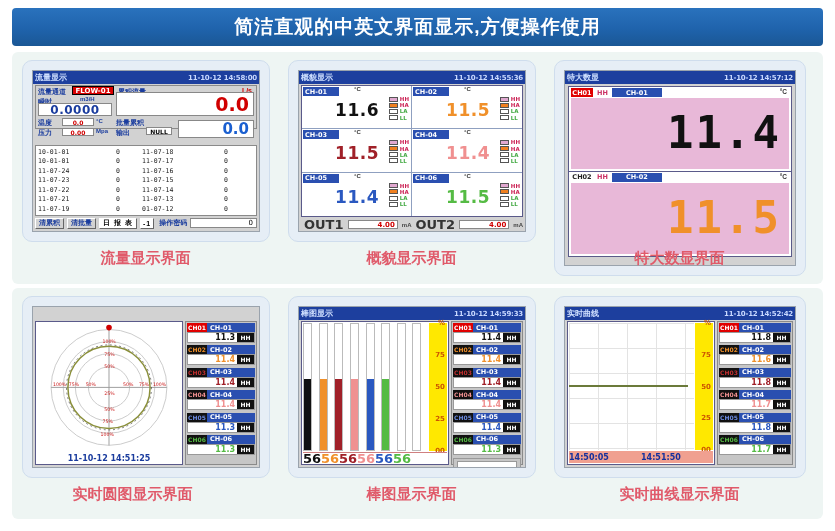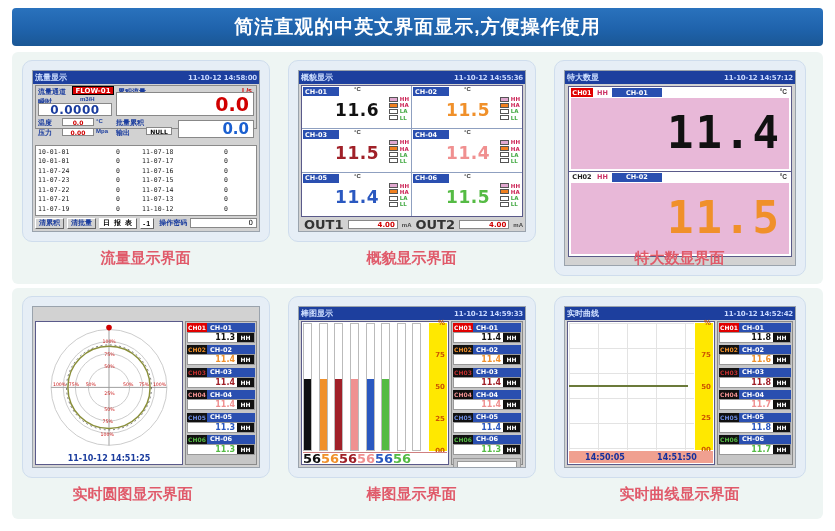--- a/index.html
+++ b/index.html
@@ -241,21 +241,21 @@
   .tr-plot { position:absolute; left:1px; right:20px; top:1px; bottom:14px;
      background:#fff;
      background-image:
        linear-gradient(to right, #e3e3e3 1px, transparent 1px),
        linear-gradient(to bottom, #e3e3e3 1px, transparent 1px);
      background-size:29px 25px; }
   .tr-line { position:absolute; left:0; right:6px; top:49%; height:1.5px; background:#6b7a3a; }
   .tr-scale { position:absolute; right:1px; top:1px; width:18px; bottom:14px; background:#ffe800; }
   .tr-foot { position:absolute; left:1px; right:1px; bottom:1px; height:12px;
      background:#f0a090; display:flex; align-items:center; }
-  .tr-foot span { flex:1; text-align:center; color:#15309c; font-size:8px;
+  .tr-foot span { flex:1; color:#15309c; font-size:8px;
      font-weight:bold; font-family:"DejaVu Sans",sans-serif; }
 </style>
 </head>
 <body>
 
 <div class="page">
 
   <div class="rowbg" id="rowbg1"></div>
   <div class="rowbg" id="rowbg2"></div>
 
@@ -328,21 +328,21 @@
             </div>
             <div class="ftrow">
               <span class="c1">11-07-21</span>
               <span class="c2">0</span>
               <span class="c3">11-07-13</span>
               <span class="c4">0</span>
             </div>
             <div class="ftrow">
               <span class="c1">11-07-19</span>
               <span class="c2">0</span>
-              <span class="c3">11-10-12</span>
+              <span class="c3">01-07-12</span>
               <span class="c4">0</span>
             </div>
           </div>
 
         <div class="flow-btns">
           <div class="fbtn">清累积</div>
           <div class="fbtn">清批量</div>
           <div class="fbtn rep">日 报 表</div>
           <div class="fbtn narrow rep">-1</div>
           <span class="fpw-lbl">操作密码</span>

